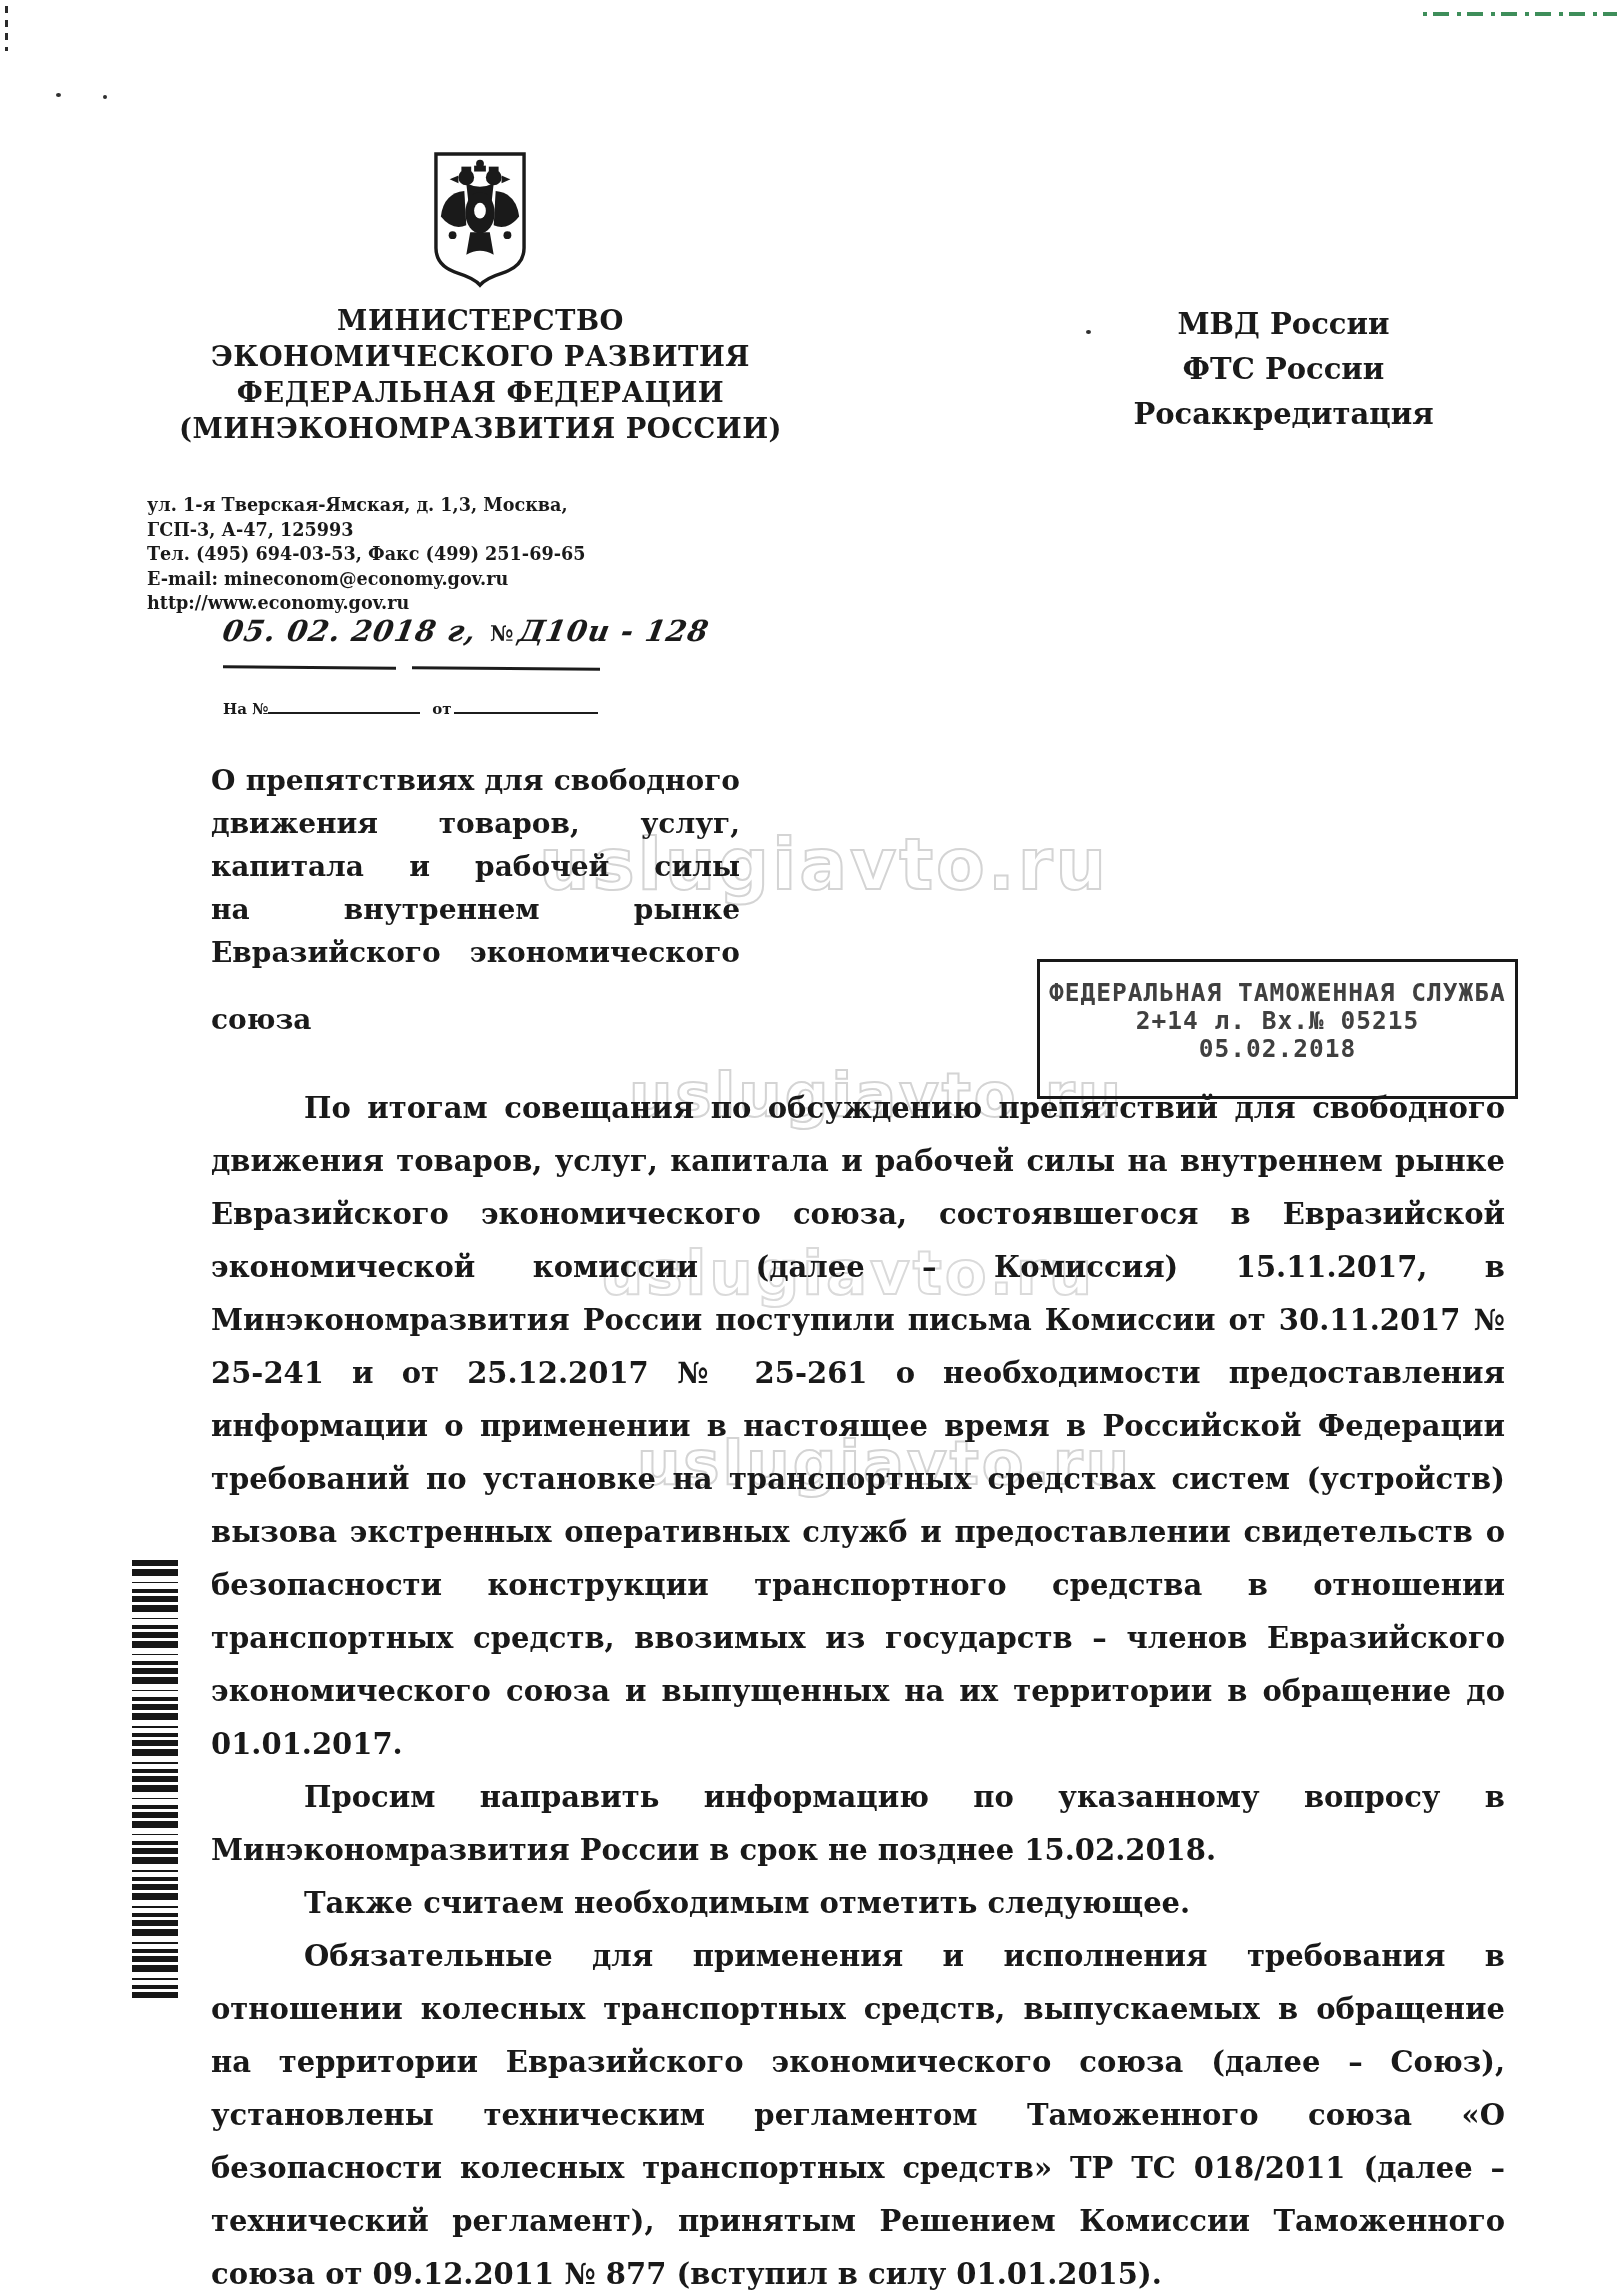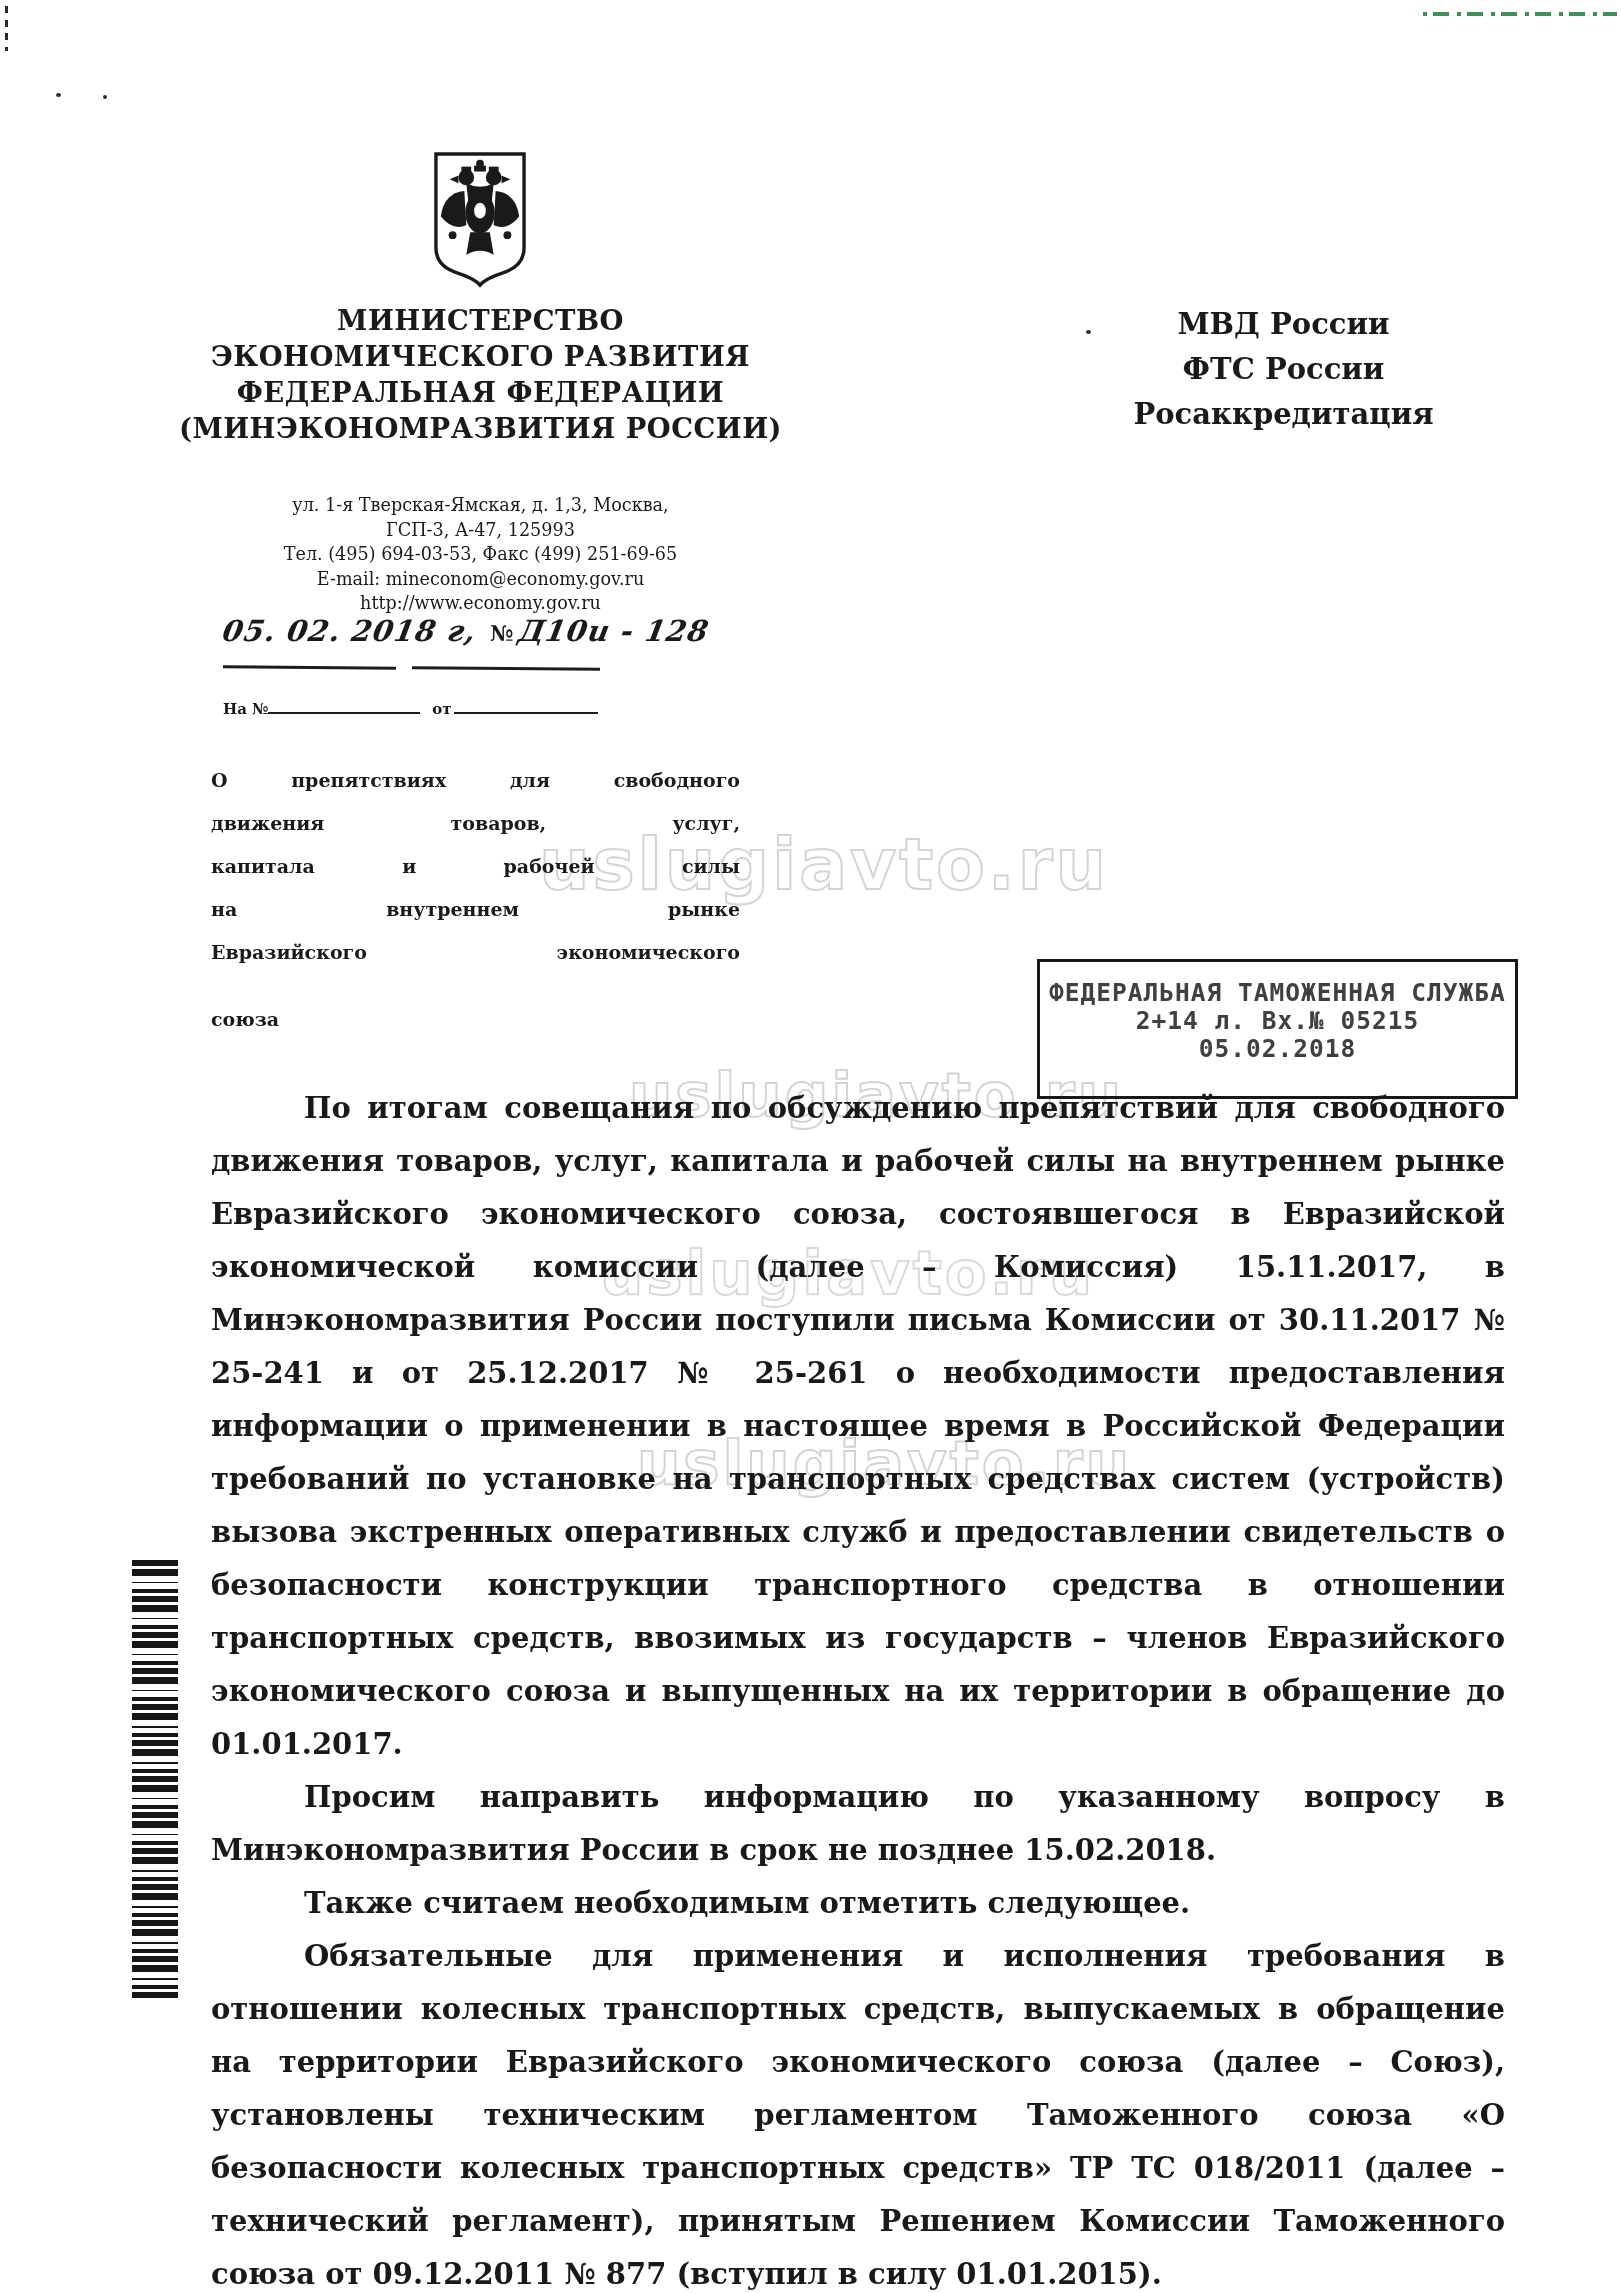--- a/index.html
+++ b/index.html
@@ -24,42 +24,42 @@
   .wm1 { left:539px; top:823px;  font-size:71px; }
   .wm2 { left:629px; top:1059px; font-size:61px; }
   .wm3 { left:600px; top:1237px; font-size:61px; -webkit-text-stroke-color:#dadada; }
   .wm4 { left:637px; top:1427px; font-size:61px; }
   .layer { position:absolute; inset:0; z-index:2; }
   
   .emblem { position:absolute; left:431px; top:150px; width:98px; height:139px; }
   .ministry { position:absolute; left:147px; top:302px; width:667px;
     text-align:center; font-weight:bold; font-size:27.4px; line-height:36px; letter-spacing:0.5px; }
   .address { position:absolute; left:147px; top:493px; width:667px;
-    text-align:center; font-weight:normal; font-size:17.6px; line-height:24.5px; }
+    text-align:left; font-weight:bold; font-size:17.6px; line-height:24.5px; }
   
   .outgoing { position:absolute; left:223px; top:614px; width:412px; height:57px;
     white-space:nowrap; }
   .hw { font-style:italic; font-weight:bold; font-size:29px;
     display:inline-block; transform:skewX(-10deg); letter-spacing:1px; }
   .no-sign { font-size:21.6px; font-weight:bold; margin:0 5.9px 0 13.7px; }
   .uline { position:absolute; height:2.9px; background:#1c1c1c; }
   .uline-a { left:223px; top:666px; width:173px; transform:rotate(0.5deg); }
   .uline-b { left:412px; top:667px; width:188px; transform:rotate(0.5deg); }
   
   .ref-row { position:absolute; left:223px; top:688px; font-size:15px; font-weight:bold; white-space:nowrap; }
   .ref-u { display:inline-block; border-bottom:2.9px solid #1c1c1c; height:23.5px; vertical-align:baseline; }
   .ref-u1 { width:152px; }
   .ref-u2 { width:144px; }
   .ot { margin:0 2px 0 11.8px; }
   
   .recipients { position:absolute; left:1117px; top:302px; width:333px;
     text-align:center; font-weight:bold; font-size:29px; line-height:45px; }
   
   .subject { position:absolute; left:211px; top:759px; width:529px;
-    font-weight:bold; font-size:19px; line-height:43px; }
+    font-weight:bold; font-size:28px; line-height:43px; }
   .subject .line { text-align:justify; text-align-last:justify; }
   .subject .line.last { text-align-last:left;margin-top:24px; }
   
   .stamp { position:absolute; left:1037px; top:959px; width:475px; height:134px;
     border:3.9px solid #181818; box-sizing:content-box; }
   .stamp-inner { padding-top:16.7px; text-align:center;
     font-family:"DejaVu Sans Mono", monospace; font-weight:bold;
     font-size:24.5px; line-height:28px; letter-spacing:1px; color:#404040; }
   
   .body-text { position:absolute; left:211px; top:1082px; width:1294px;

